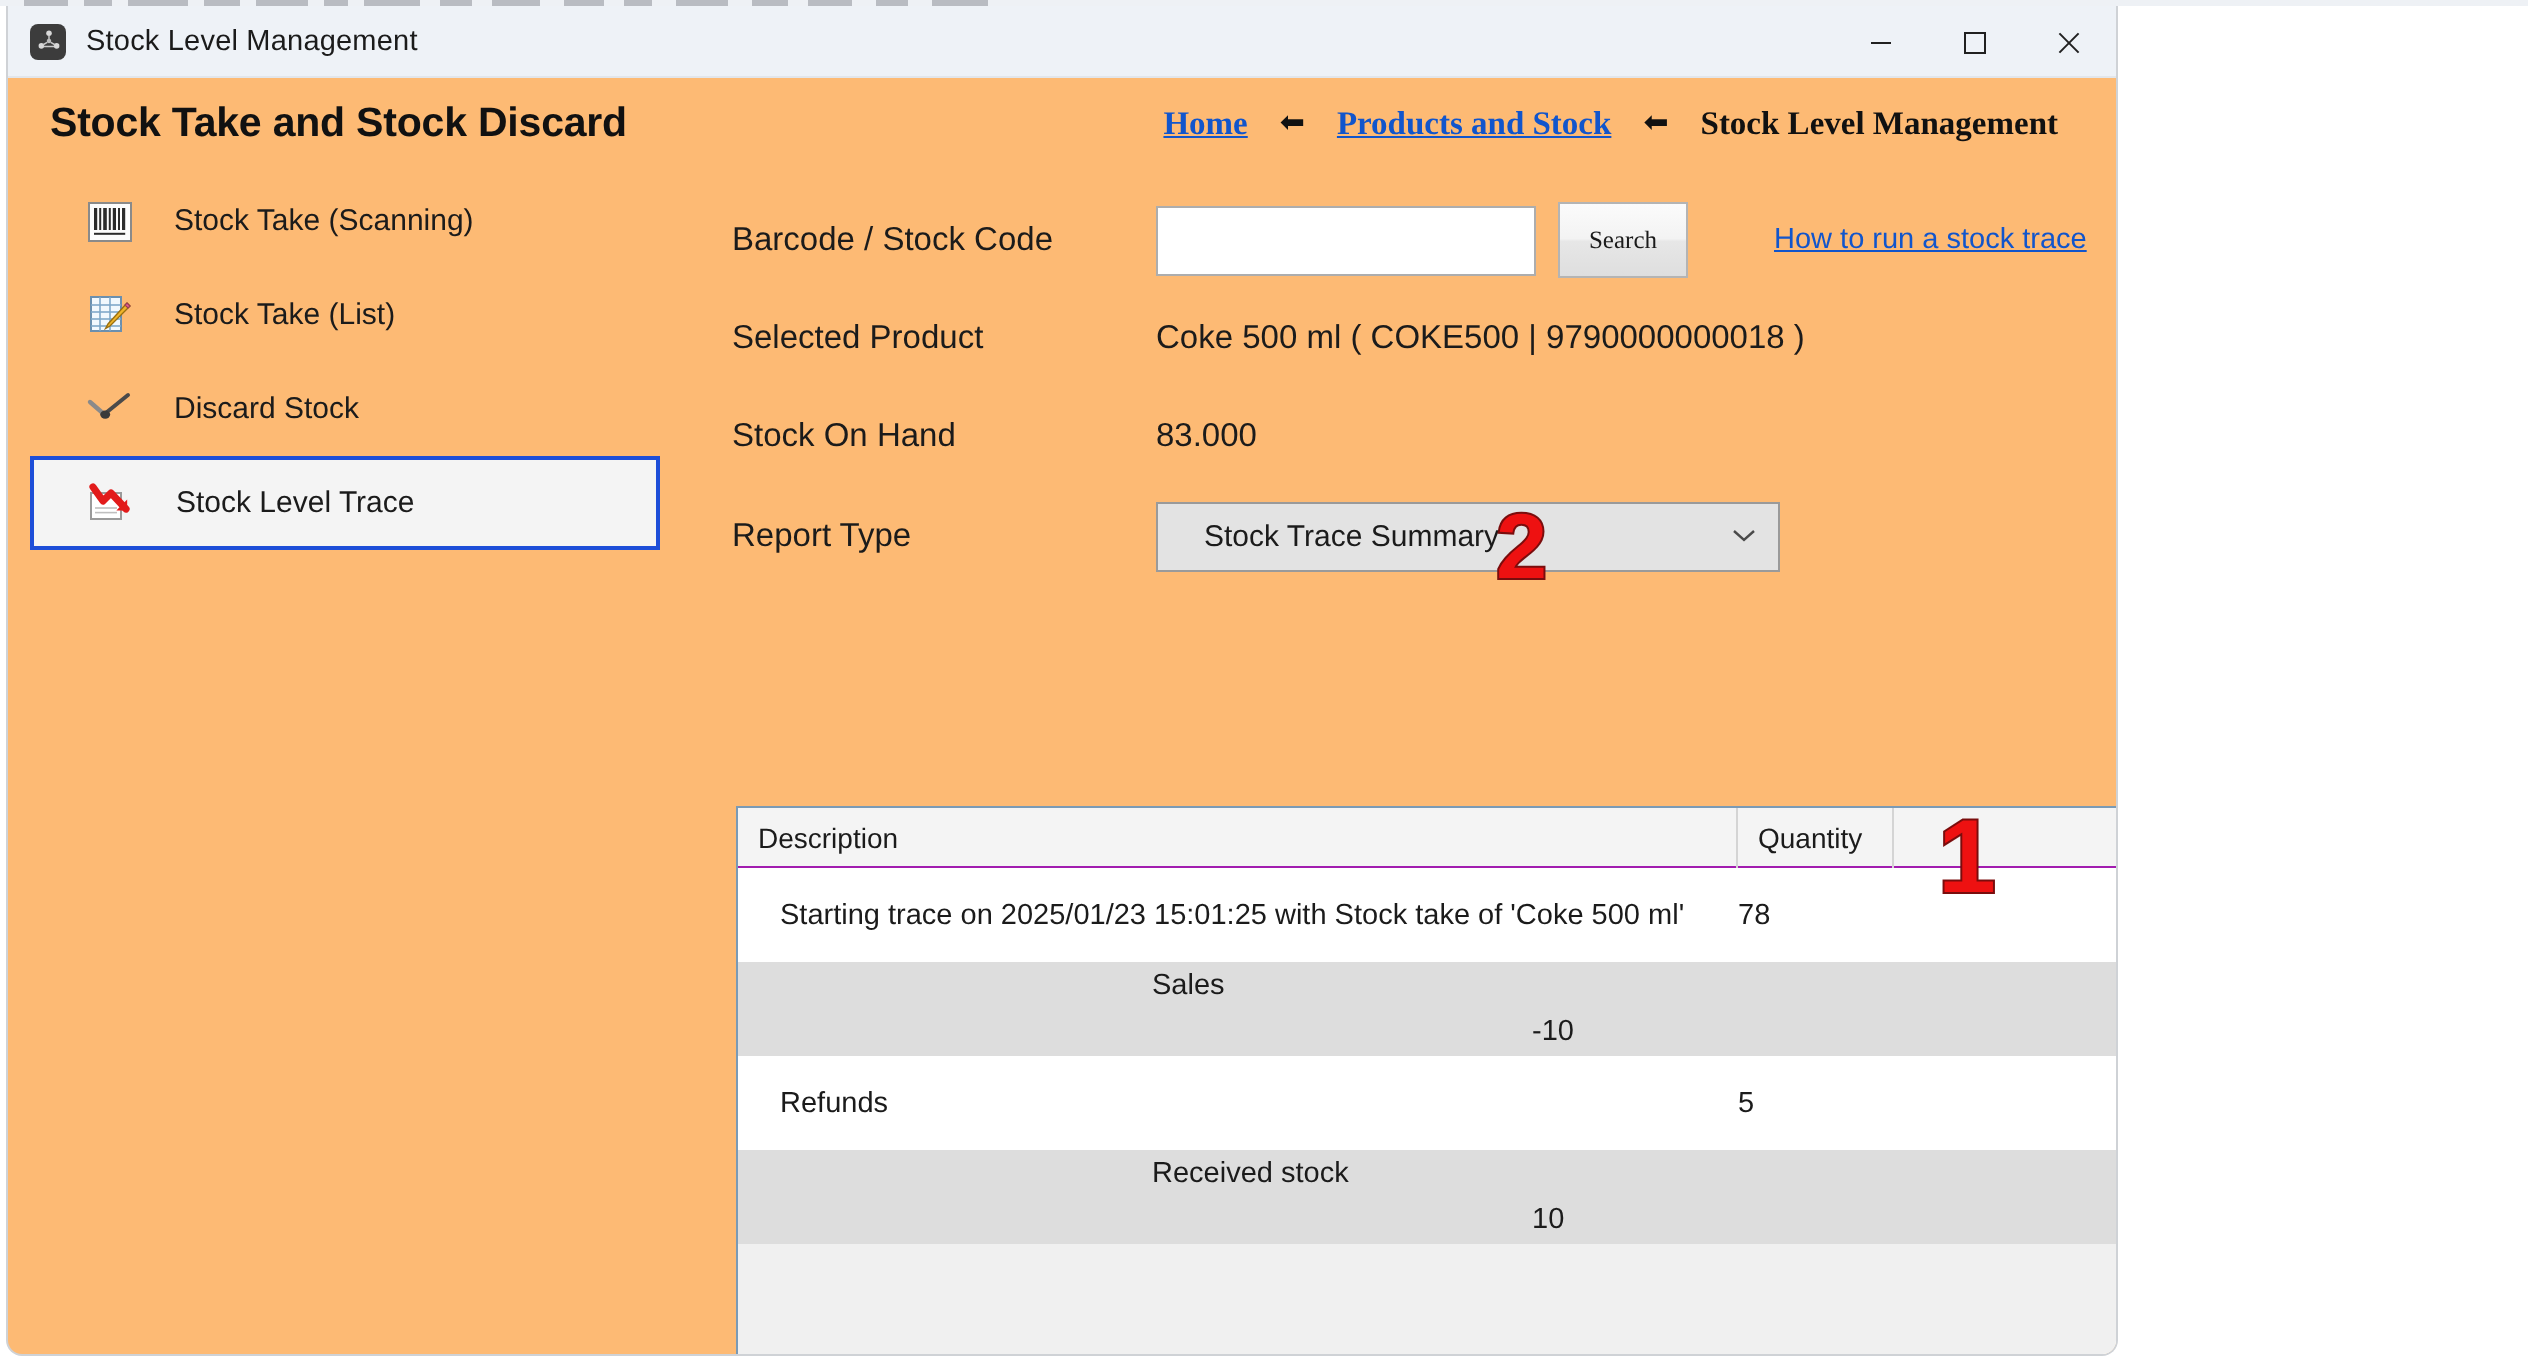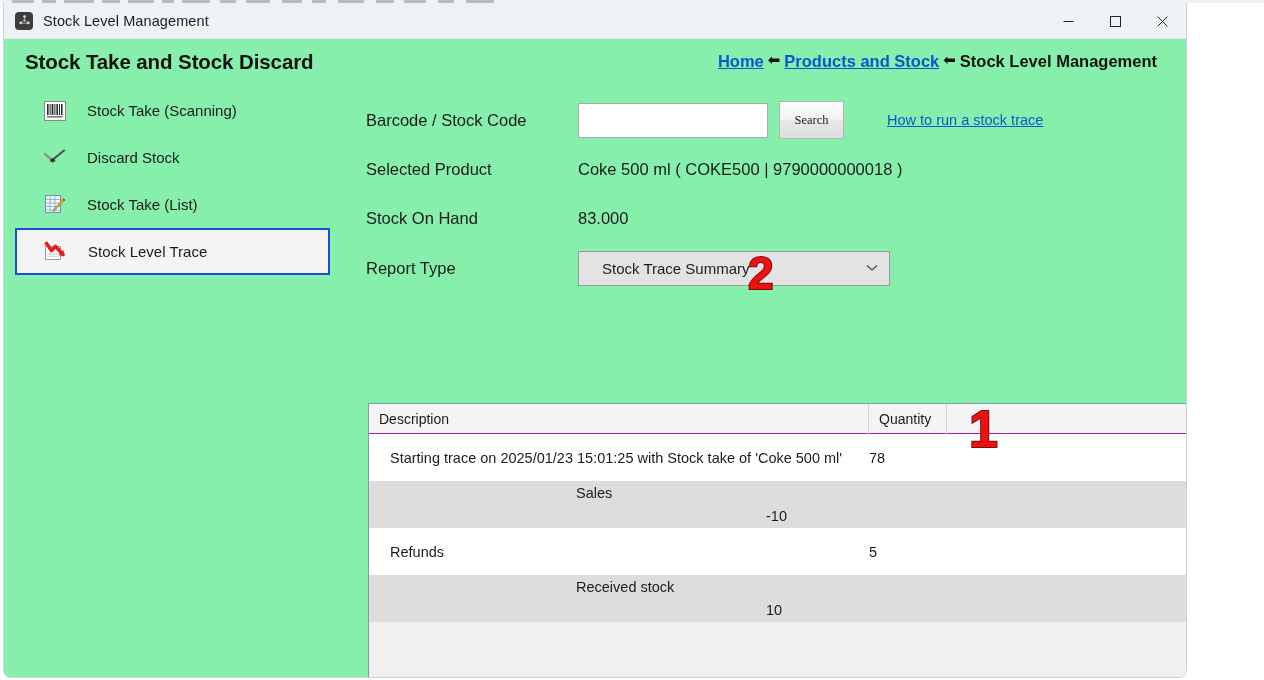--- a/index.html
+++ b/index.html
@@ -7,22 +7,22 @@
     margin: 0; padding: 0;
     width: 1264px; height: 680px;
     background: #ffffff;
     font-family: "Liberation Sans", sans-serif;
     overflow: hidden;
   }
 
   #app-window {
     position: absolute;
     left: 3px; top: 3px;
-    width: 1184px; height: 675px;
-    background: #86efac;
+    width: 1056px; height: 675px;
+    background: #fdba74;
     border: 1px solid #cfd2d6;
     border-top: none;
     border-radius: 0 0 8px 8px;
     overflow: hidden;
   }
 
   
   #bg-strip {
     position: absolute; left: 0; top: 0;
     width: 1264px; height: 3px;
@@ -78,23 +78,24 @@
     left: 21px; top: 11px;
     font-size: 20.5px;
     font-weight: bold;
     color: #111111;
     letter-spacing: -0.1px;
   }
   #breadcrumb {
     position: absolute;
     right: 29px; top: 13px;
     display: flex;
-    align-items: flex-start;
-    gap: 3px;
+    align-items: center;
+    gap: 15px;
     font-size: 16.5px;
+    font-family: Liberation Serif, serif;
   }
   #breadcrumb a {
     color: #1155cc;
     text-decoration: underline;
     font-weight: bold;
     cursor: pointer;
     white-space: nowrap;
   }
   #breadcrumb .crumb-current {
     color: #111111;
@@ -371,46 +372,46 @@
               <rect x="17" y="3" width="1.6" height="11"></rect>
             </g>
             <rect x="3" y="15.4" width="15.6" height="1" fill="#2b2b2b"></rect>
           </svg>
         </span>
         <span class="side-label">Stock Take (Scanning)</span>
       </div>
 
       <div class="side-item">
         <span class="side-icon">
-          <svg width="24" height="20" viewBox="0 0 24 20">
-            <path d="M2 6 L9.5 12.5" stroke="#8a8a8a" stroke-width="2.2" fill="none" stroke-linecap="round"></path>
-            <path d="M10.5 11 L21 2.5" stroke="#4a4a4a" stroke-width="2" fill="none" stroke-linecap="round"></path>
-            <ellipse cx="9.6" cy="12.3" rx="2.5" ry="2.1" fill="#3a3a3a"></ellipse>
-          </svg>
-        </span>
-        <span class="side-label">Discard Stock</span>
-      </div>
-
-      <div class="side-item">
-        <span class="side-icon">
           <svg width="22" height="22" viewBox="0 0 22 22">
             <rect x="1.5" y="1.5" width="15" height="17" fill="#f2f8fd" stroke="#6b8fae" stroke-width="1"></rect>
             <g stroke="#7fa8c9" stroke-width="0.8">
               <line x1="1.5" y1="5.5" x2="16.5" y2="5.5"></line>
               <line x1="1.5" y1="9" x2="16.5" y2="9"></line>
               <line x1="1.5" y1="12.5" x2="16.5" y2="12.5"></line>
               <line x1="1.5" y1="16" x2="16.5" y2="16"></line>
               <line x1="6" y1="1.5" x2="6" y2="18.5"></line>
               <line x1="11" y1="1.5" x2="11" y2="18.5"></line>
             </g>
             <path d="M19.5 4.5 L21 6 L11 16 L8.8 17.2 L10 15 Z" fill="#f0b429" stroke="#9a6f10" stroke-width="0.7"></path>
             <path d="M19.5 4.5 L21 6 L20 7 L18.5 5.5 Z" fill="#e8648c" stroke="#9a3a56" stroke-width="0.6"></path>
           </svg>
         </span>
         <span class="side-label">Stock Take (List)</span>
+      </div>
+
+      <div class="side-item">
+        <span class="side-icon">
+          <svg width="24" height="20" viewBox="0 0 24 20">
+            <path d="M2 6 L9.5 12.5" stroke="#8a8a8a" stroke-width="2.2" fill="none" stroke-linecap="round"></path>
+            <path d="M10.5 11 L21 2.5" stroke="#4a4a4a" stroke-width="2" fill="none" stroke-linecap="round"></path>
+            <ellipse cx="9.6" cy="12.3" rx="2.5" ry="2.1" fill="#3a3a3a"></ellipse>
+          </svg>
+        </span>
+        <span class="side-label">Discard Stock</span>
       </div>
 
       <div class="side-item selected">
         <span class="side-icon">
           <svg width="24" height="22" viewBox="0 0 24 22">
             <rect x="1.5" y="5.5" width="15" height="13" fill="#ffffff" stroke="#9a9a9a" stroke-width="1"></rect>
             <g stroke="#bfbfbf" stroke-width="0.8">
               <line x1="3.5" y1="13" x2="14.5" y2="13"></line>
               <line x1="3.5" y1="15.3" x2="14.5" y2="15.3"></line>
             </g>

